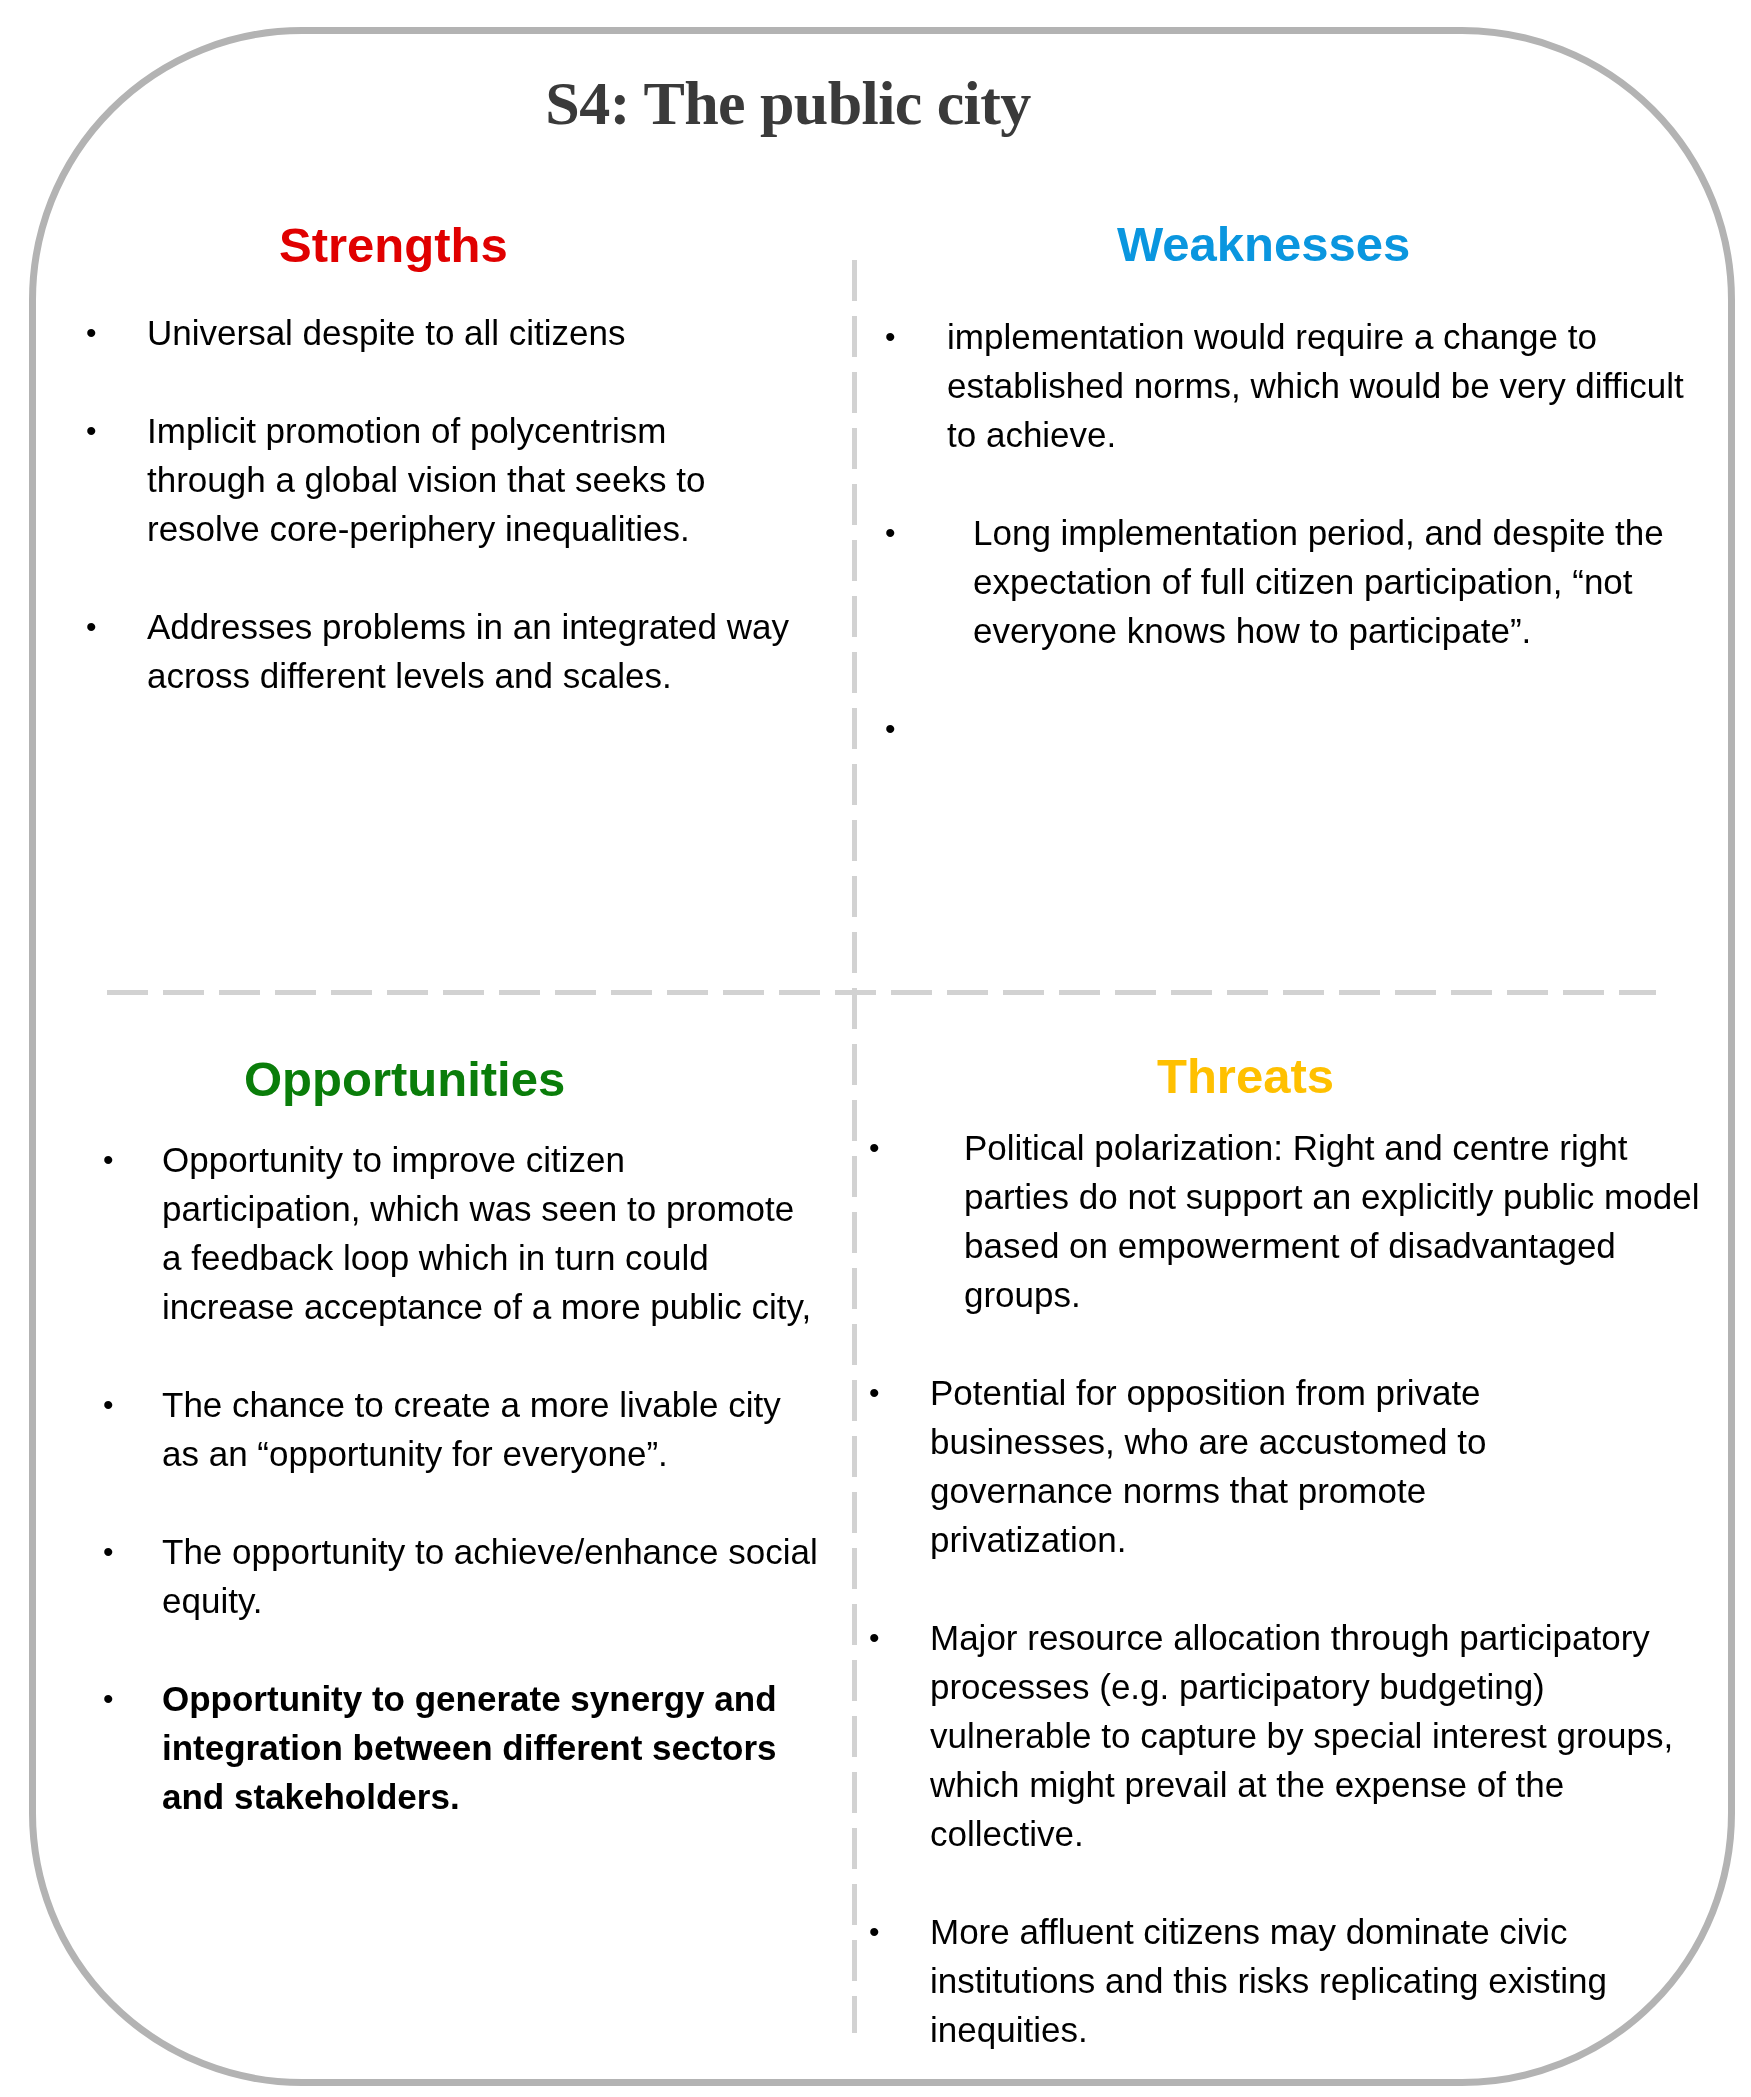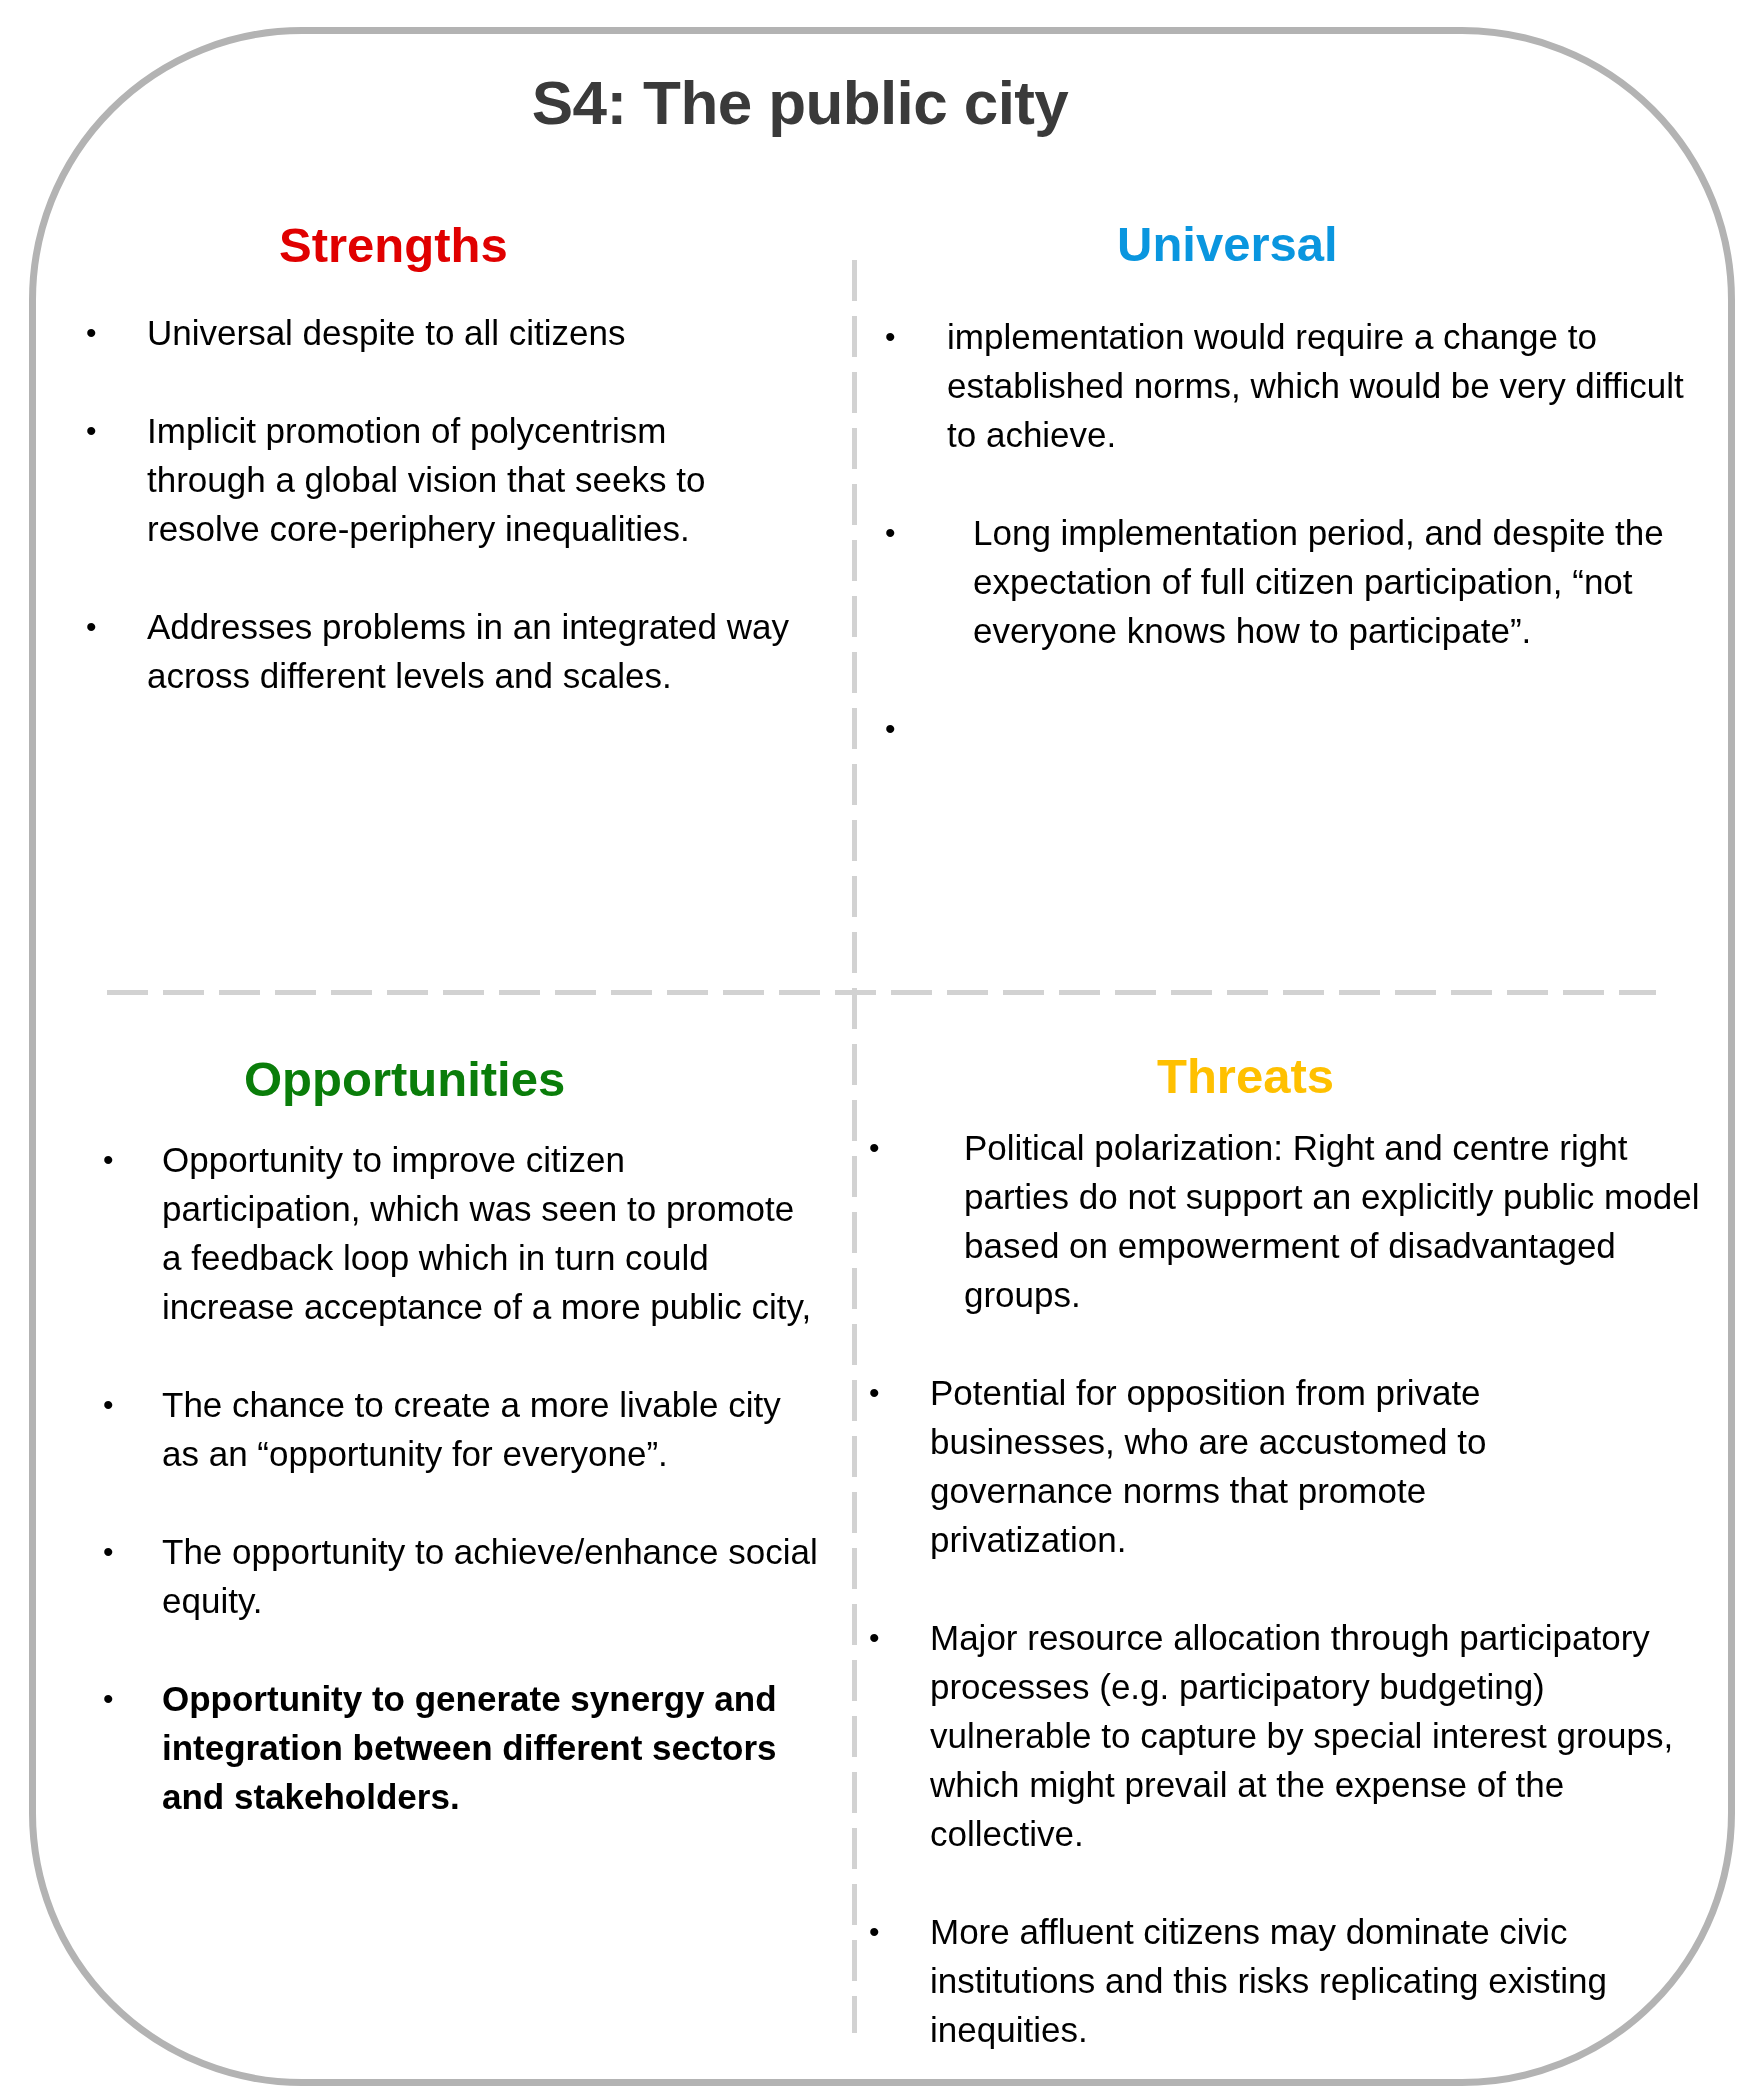--- a/index.html
+++ b/index.html
@@ -1,22 +1,22 @@
 <!DOCTYPE html>
 <html style="font-size:9.3px"><head>
 <meta charset="utf-8">
 <style>
   html, body { margin:0; padding:0; background:#ffffff; }
   body { width:1752px; height:2097px; position:relative; overflow:hidden;
          font-family:"Liberation Sans", sans-serif; color:#000; }
   .frame { position:absolute; left:29px; top:27px; width:1692px; height:2045px;
            border:7.6px solid #b3b3b3; border-radius:273px; box-sizing:content-box; }
   .title { position:absolute; left:0; width:1576px; top:65px; text-align:center;
-           font-family:Liberation Sans, sans-serif; font-weight:bold;
-           font-size:62px; line-height:76px; color:#3a3a3a; letter-spacing:-0.6px;padding-left:12px; }
+           font-family:Liberation Serif, serif; font-weight:bold;
+           font-size:62px; line-height:76px; color:#3a3a3a; letter-spacing:-0.6px; }
   .vdiv { position:absolute; left:852px; top:260px; width:4.6px; height:1773px;
           background: repeating-linear-gradient(to bottom, #d2d2d2 0px, #d2d2d2 41px, transparent 41px, transparent 56px); }
   .hdiv { position:absolute; left:107px; top:990px; width:1549px; height:4.6px;
           background: repeating-linear-gradient(to right, #d2d2d2 0px, #d2d2d2 41px, transparent 41px, transparent 56px); }
   .heading { position:absolute; font-family:"Liberation Sans", sans-serif; font-weight:bold;
              font-size:49px; line-height:58px; white-space:nowrap; }
   .list { position:absolute; margin:0; padding:0; list-style:none;
           font-family:"Liberation Sans", sans-serif; font-size:35px; line-height:49px;
           color:#000; }
   .list li { position:relative; margin:0 0 49px 0; padding:0; }
@@ -43,21 +43,21 @@
   <li>
     <span class="bullet" style="left:0;">•</span>
     <span class="txt" style="margin-left:61px; width:628px;">Implicit promotion of polycentrism through a global vision that seeks to resolve core-periphery inequalities.</span>
   </li>
   <li>
     <span class="bullet" style="left:0;">•</span>
     <span class="txt" style="margin-left:61px; width:686px;">Addresses problems in an integrated way across different levels and scales.</span>
   </li>
 </ul>
 
-<div class="heading" style="left:1117px; top:215px; color:#0a96df;">Universal</div>
+<div class="heading" style="left:1117px; top:215px; color:#0a96df;">Weaknesses</div>
 <ul class="list" style="left:885px; top:312px; width:814px;">
   <li>
     <span class="bullet" style="left:0;">•</span>
     <span class="txt" style="margin-left:62px; width:750px;">implementation would require a change to established norms, which would be very difficult to achieve.</span>
   </li>
   <li>
     <span class="bullet" style="left:0;">•</span>
     <span class="txt" style="margin-left:88px; width:750px;">Long implementation period, and despite the expectation of full citizen participation, “not everyone knows how to participate”.</span>
   </li>
   <li>

